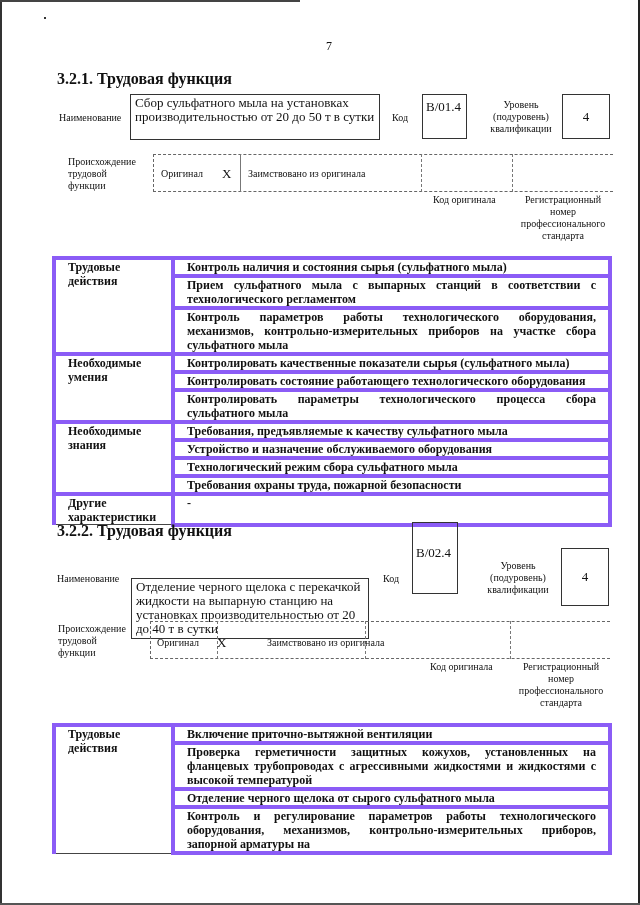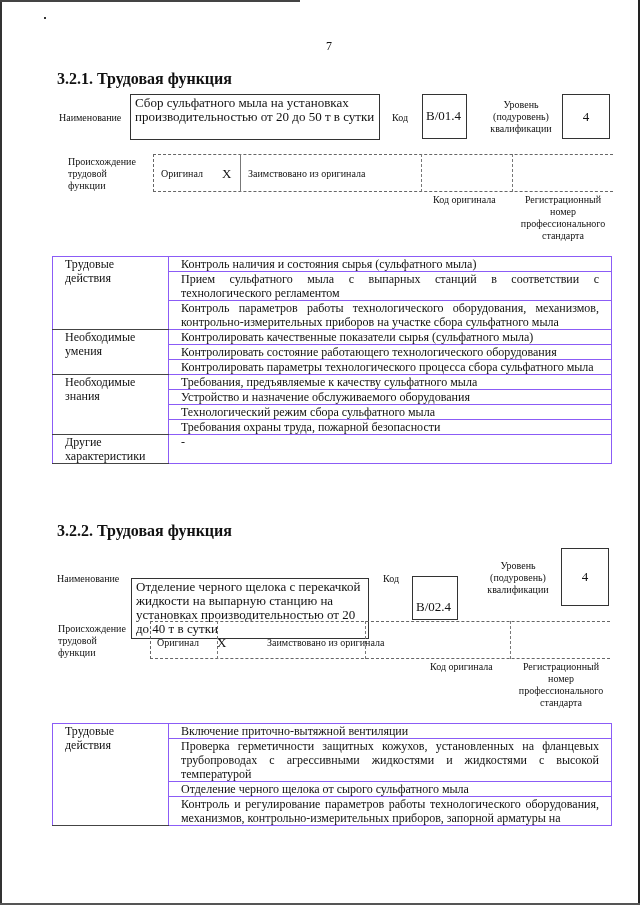--- a/index.html
+++ b/index.html
@@ -11,27 +11,27 @@
   .page-edge-right { position: absolute; right: 0; top: 0; width: 2px; height: 905px; background: #222; }
   .page-edge-top { position: absolute; left: 0; top: 0; width: 300px; height: 2px; background: #444; }
   .page-edge-bottom { position: absolute; left: 0; bottom: 0; width: 640px; height: 2px; background: #555; }
   .speck { position: absolute; left: 44px; top: 17px; width: 2px; height: 2px; background: #333; }
   .page-num { position: absolute; left: 326px; top: 39px; font-size: 12px; }
   .section-title { position: absolute; left: 57px; font-size: 16px; font-weight: bold; }
   .small { font-size: 10px; }
   .abs { position: absolute; }
   .box { position: absolute; border: 1px solid #333; box-sizing: border-box; }
   .name-box { font-size: 13px; line-height: 14px; padding: 1px 4px; }
-  .code-box { font-size: 13px; padding: 13px 3px; }
+  .code-box { font-size: 13px; padding: 4px 3px; }
   .level-box { font-size: 13px; display: flex; align-items: center; justify-content: center; }
   .center { text-align: center; }
   .dash-box { position: absolute; border: 1px dashed #666; box-sizing: border-box; }
   .vline { position: absolute; width: 0; border-left: 1px solid #777; }
   table.tf { position: absolute; border-collapse: collapse; font-size: 12px; line-height: 14px; }
-  table.tf td { border: 1px solid #8b5cf6; vertical-align: top; padding: 0 12px; }
+  table.tf td { border: 4px solid #8b5cf6; vertical-align: top; padding: 0 12px; font-weight: bold; }
   table.tf td.cat { width: 91px; border-bottom: 1px solid #444; }
   table.tf td.item { text-align: justify; }
 </style>
 </head>
 <body>
 
 <div class="page-edge-left"></div>
 <div class="page-edge-right"></div>
 <div class="page-edge-top"></div>
 <div class="page-edge-bottom"></div>
@@ -99,21 +99,21 @@
     <td class="item">-</td>
   </tr>
 </tbody>
   </table>
 
 <div class="section-title" style="top:522px;">3.2.2. Трудовая функция</div>
 
 <div class="abs small" style="left:57px; top:573px;">Наименование</div>
 <div class="box name-box" style="left:131px; top:578px; width:238px; height:61px;">Отделение черного щелока с перекачкой жидкости на выпарную станцию на установках производительностью от 20 до 40 т в сутки</div>
 <div class="abs small" style="left:383px; top:573px;">Код</div>
-<div class="box code-box" style="left:412px; top:576px; width:46px; height:44px; padding-top:22px;">B/02.4</div>
+<div class="box code-box" style="left:412px; top:522px; width:46px; height:72px; padding-top:22px;">B/02.4</div>
 <div class="abs small center" style="left:483px; top:560px; width:70px; line-height:12px;">Уровень (подуровень) квалификации</div>
 <div class="box level-box" style="left:561px; top:548px; width:48px; height:58px;">4</div>
 
 <div class="abs small" style="left:58px; top:623px; width:78px; line-height:12px;">Происхождение трудовой функции</div>
 <div class="dash-box" style="left:150px; top:621px; width:460px; height:38px; border-right:none;"></div>
 <div class="vline" style="left:217px; top:621px; height:38px; border-left-style:dashed;"></div>
 <div class="vline" style="left:365px; top:621px; height:38px; border-left-style:dashed;"></div>
 <div class="vline" style="left:510px; top:621px; height:38px; border-left-style:dashed;"></div>
 <div class="abs small" style="left:157px; top:637px;">Оригинал</div>
 <div class="abs" style="left:217px; top:635px; font-size:13px;">X</div>

